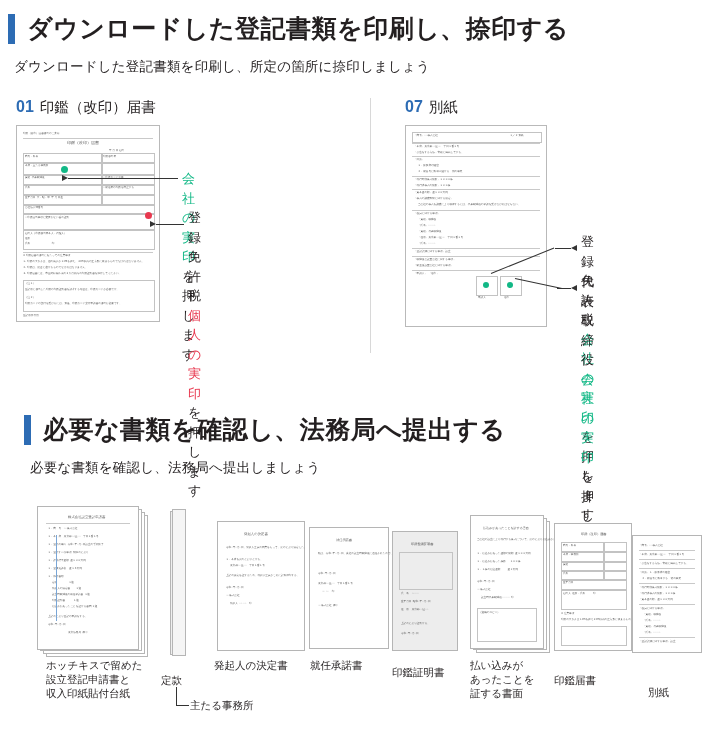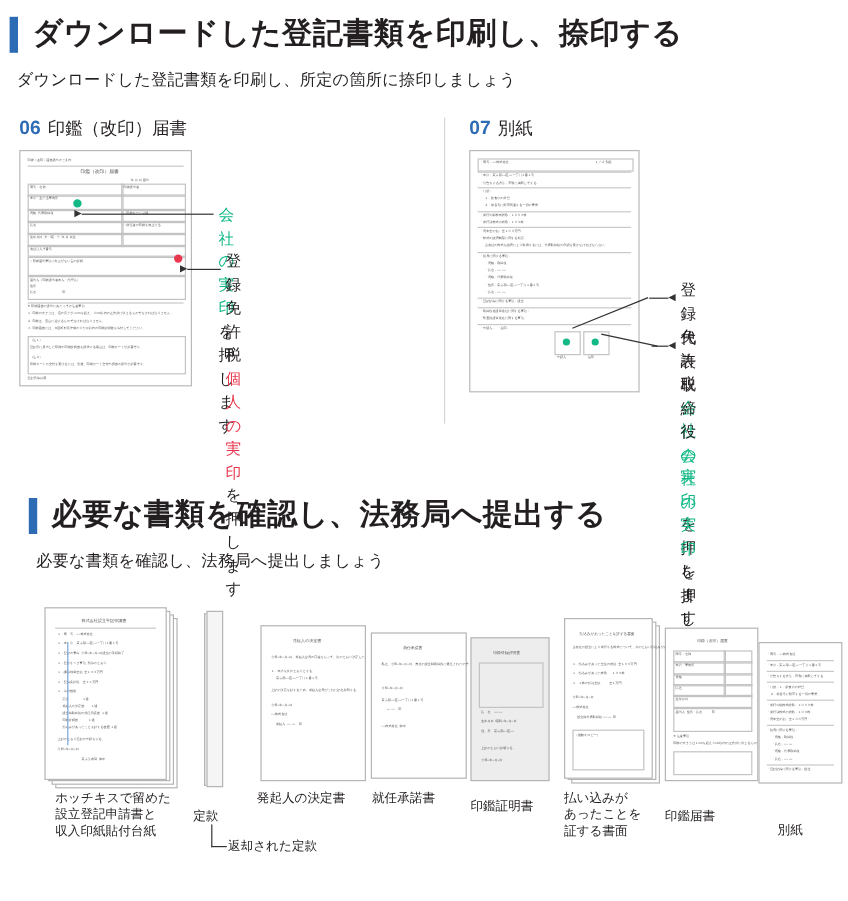--- a/index.html
+++ b/index.html
@@ -26,21 +26,21 @@
   }
   .lead{
     font-size:13.5px;color:#231f20;margin:14px 0 0 6px;letter-spacing:.2px;
   }
 
   
   #block-print{position:absolute;left:8px;top:14px;width:690px;}
   .doc-cols{position:relative;margin-top:22px;height:270px;}
   .col{position:absolute;top:0;}
   .col-left{left:8px;}
-  .col-right{left:383px;}
+  .col-right{left:397px;}
   .col-title{font-size:14.5px;margin-bottom:8px;}
   .col-num{color:#2d6cb4;font-weight:bold;font-size:16px;margin-right:6px;}
   .divider{
     position:absolute;left:362px;top:0;width:1px;height:255px;background:#d8d8d8;
   }
 
   
   .sheet{
     background:#fff;border:1px solid #b9b9b9;position:relative;
     box-shadow:0 0 0 0 rgba(0,0,0,0);
@@ -90,21 +90,21 @@
   </div>
 
   <div class="lead">ダウンロードした登記書類を印刷し、所定の箇所に捺印しましょう</div>
 
   <div class="doc-cols">
 
     <div class="divider"></div>
 
     <div class="col col-left">
       <div class="col-title">
-        <span class="col-num">06</span><span>印鑑（改印）届書</span>
+        <span class="col-num">01</span><span>印鑑（改印）届書</span>
       </div>
 
       <div class="sheet" style="width:142px;height:195px;">
         <div class="lines">
           <div class="tiny" style="left:6px;top:6px;">印鑑（改印）届書提出のご案内</div>
           <div class="ln" style="left:6px;top:12px;width:130px;"></div>
           <div class="tiny" style="left:50px;top:14px;font-size:4px;">印鑑（改印）届書</div>
           <div class="tiny" style="left:92px;top:23px;">年 月 日 届出</div>
 
           <div class="bx" style="left:6px;top:27px;width:78px;height:9px;"></div>
@@ -370,21 +370,21 @@
       <div class="ln" style="left:6px;top:101px;width:56px;"></div>
       <div class="tiny" style="left:6px;top:104px;">「登記記録に関する事項」設立</div>
     </div>
 
     <div class="caption" style="left:22px;top:163px;white-space:pre-line;">ホッチキスで留めた
 設立登記申請書と
 収入印紙貼付台紙</div>
     <div class="caption" style="left:137px;top:178px;">定款</div>
 
     <div class="bracket" style="left:152px;top:192px;width:12px;height:18px;"></div>
-    <div class="caption" style="left:166px;top:203px;">返却された定款</div>
+    <div class="caption" style="left:166px;top:203px;">主たる事務所</div>
 
     <div class="caption" style="left:190px;top:163px;">発起人の決定書</div>
     <div class="caption" style="left:286px;top:163px;">就任承諾書</div>
     <div class="caption" style="left:368px;top:170px;">印鑑証明書</div>
     <div class="caption" style="left:446px;top:163px;white-space:pre-line;">払い込みが
 あったことを
 証する書面</div>
     <div class="caption" style="left:530px;top:178px;">印鑑届書</div>
     <div class="caption" style="left:624px;top:190px;">別紙</div>
   </div>

